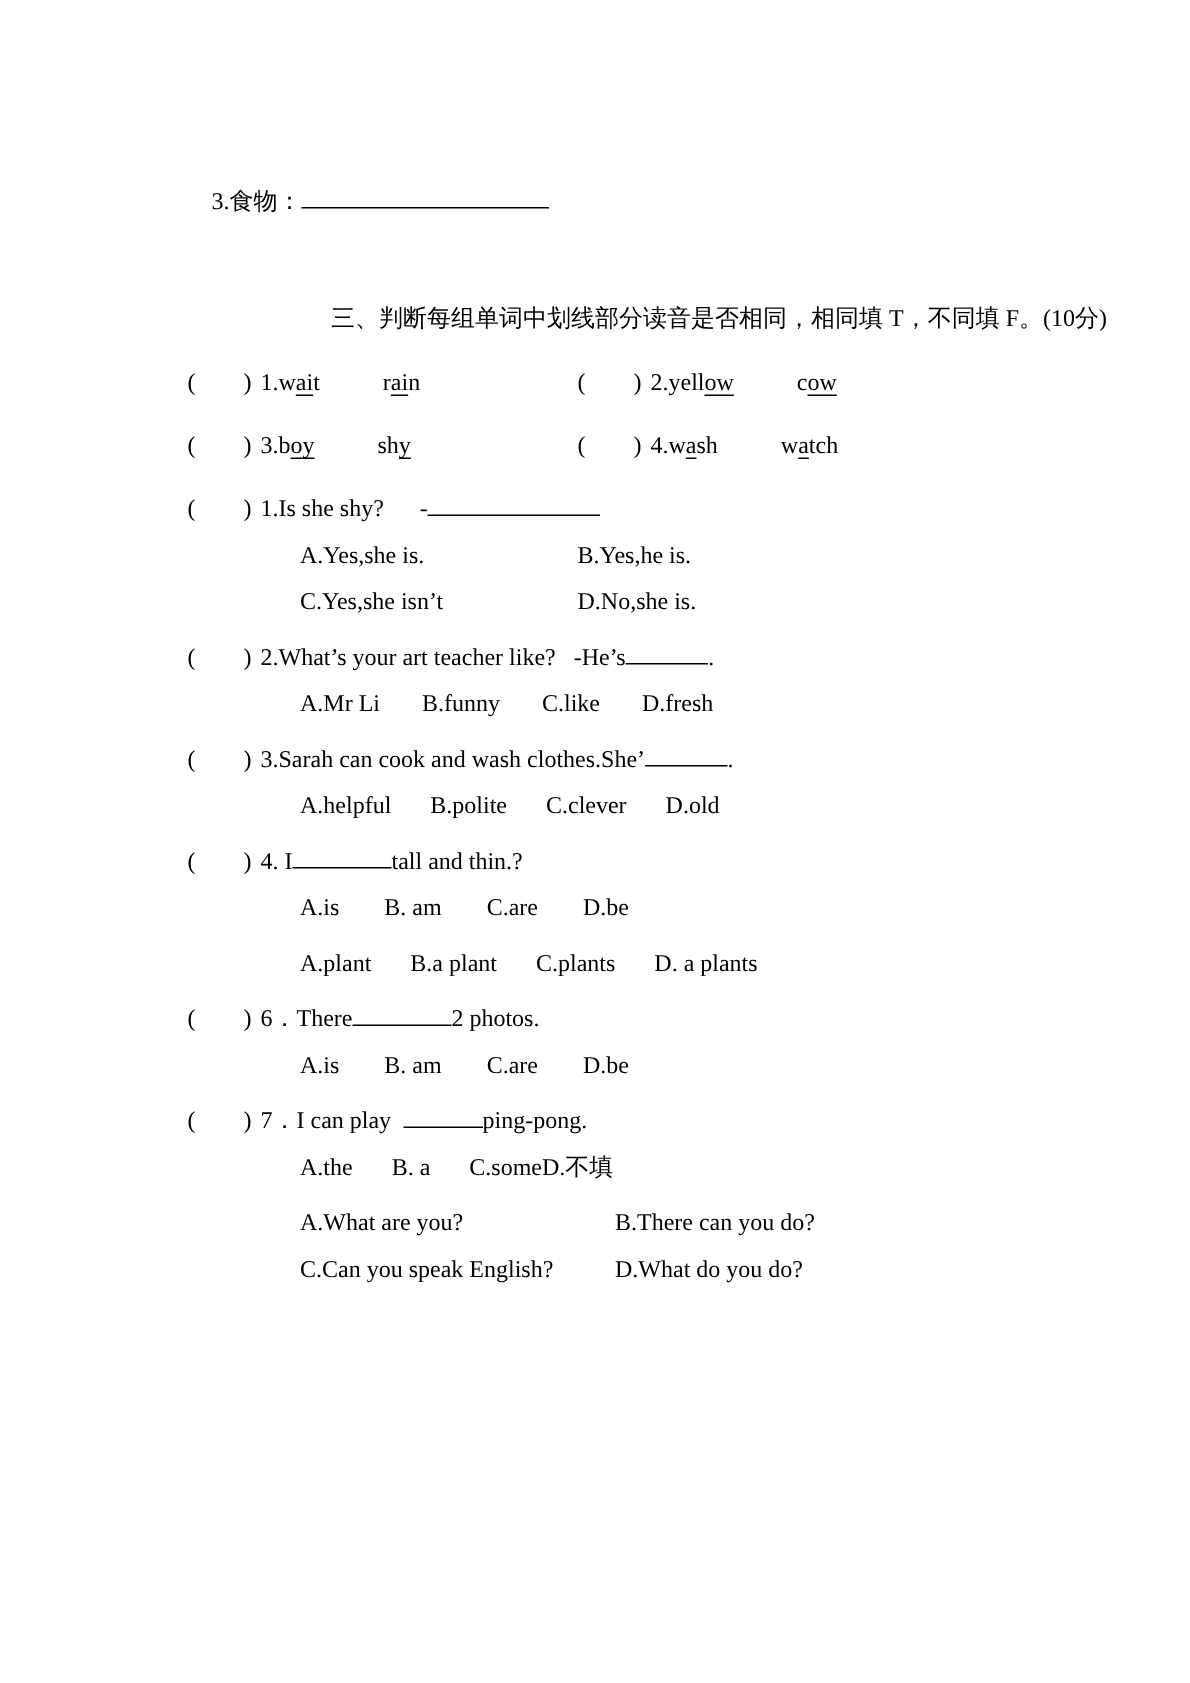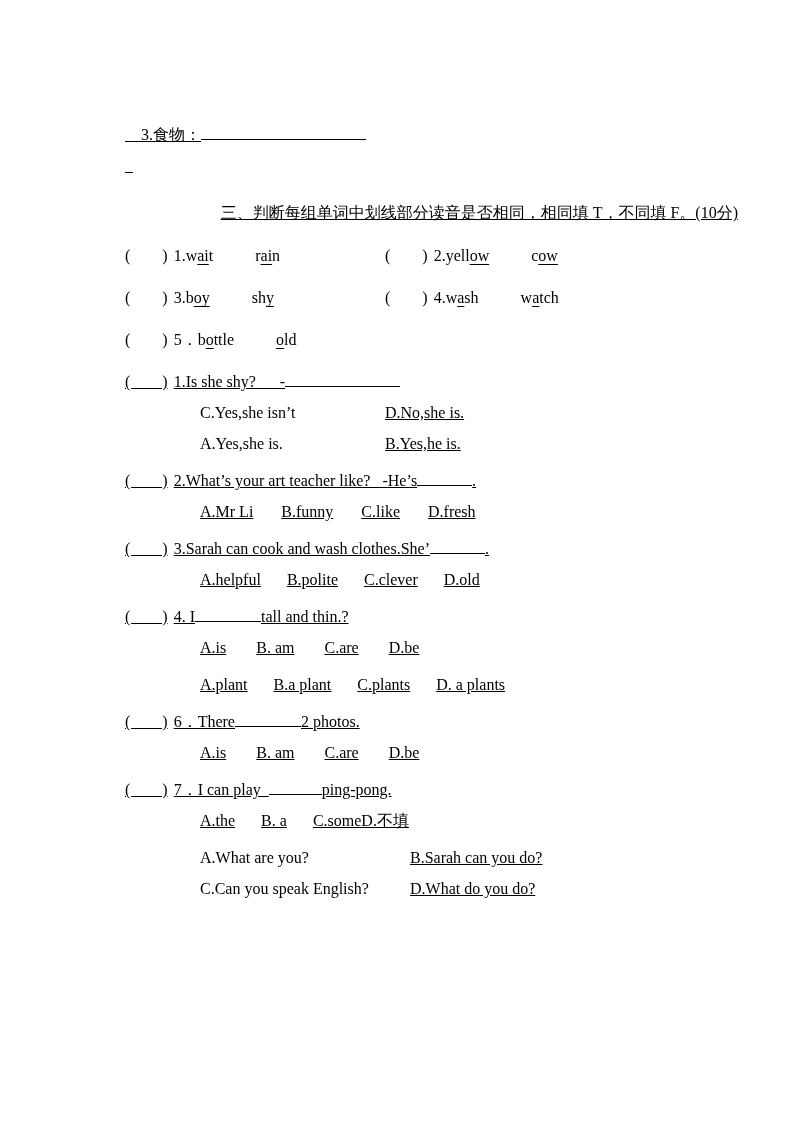--- a/index.html
+++ b/index.html
@@ -6,21 +6,21 @@
   html, body { background: #ffffff; }
   body {
     width: 793px;
     height: 1122px;
     font-family: "Liberation Serif", "DejaVu Serif", serif;
     font-size: 16px;
     color: #000000;
     padding: 88px 55px 0 125px;
     overflow: hidden;
   }
-  .line { line-height: 31px; white-space: pre; text-decoration: underline; }
+  .line { line-height: 31px; white-space: pre; }
   .fill-line { margin-bottom: 0; }
   .fill-line .blank { width: 165px; }
   .sec-heading { line-height: 31px; text-align: right; }
   .sec-heading.sec3 { margin-top: 16px; margin-bottom: 12px; }
   .sec-heading.sec4 { margin-top: 10px; margin-bottom: 6px; }
   .paren { margin-right: 6px; }
   .blank {
     display: inline-block;
     height: 14px;
     border-bottom: 1px solid #000;
@@ -43,29 +43,28 @@
 
   <div class="line fill-line">
     <span>3.食物：</span><span class="blank"></span>
   </div>
 
   <div class="line sec-heading sec3">三、判断每组单词中划线部分读音是否相同，相同填 T，不同填 F。(10分)</div>
 
   <div>
       <div class="line phonics-row"><span class="phonics-item first"><span class="paren">(        )</span><span class="qnum">1.</span><span class="word"><span>w</span><span class="ul">ai</span><span>t</span></span><span class="word word-gap"><span>r</span><span class="ul">ai</span><span>n</span></span></span><span class="phonics-item"><span class="paren">(        )</span><span class="qnum">2.</span><span class="word"><span>yell</span><span class="ul">ow</span></span><span class="word word-gap"><span>c</span><span class="ul">ow</span></span></span></div>
       <div class="line phonics-row"><span class="phonics-item first"><span class="paren">(        )</span><span class="qnum">3.</span><span class="word"><span>b</span><span class="ul">oy</span></span><span class="word word-gap"><span>sh</span><span class="ul">y</span></span></span><span class="phonics-item"><span class="paren">(        )</span><span class="qnum">4.</span><span class="word"><span>w</span><span class="ul">a</span><span>sh</span></span><span class="word word-gap"><span>w</span><span class="ul">a</span><span>tch</span></span></span></div>
-      <div class="line phonics-row"><span class="phonics-item"><span class="paren">(        )</span><span class="qnum">5．</span><span class="word"><span>b</span><span class="ul">o</span><span>ttle</span></span><span class="word word-gap"><span class="ul">o</span><span>ld</span></span></span></div>
     </div>
 
 
   <div>
       <div class="question">
         <div class="line stem-line"><span class="paren">(        )</span><span>1.Is she shy?      -</span><span class="blank" style="width: 115px;"></span></div>
+        <div class="line options-line"><span class="opt opt-col" style="width: 185px;">A.Yes,she is.</span><span class="opt">B.Yes,he is.</span></div>
         <div class="line options-line"><span class="opt opt-col" style="width: 185px;">C.Yes,she isn’t</span><span class="opt">D.No,she is.</span></div>
-        <div class="line options-line"><span class="opt opt-col" style="width: 185px;">A.Yes,she is.</span><span class="opt">B.Yes,he is.</span></div>
       </div>
       <div class="question">
         <div class="line stem-line"><span class="paren">(        )</span><span>2.What’s your art teacher like?   -He’s</span><span class="blank" style="width: 55px;"></span><span>.</span></div>
         <div class="line options-line"><span class="opt" style="margin-right: 28px;">A.Mr Li</span><span class="opt" style="margin-right: 28px;">B.funny</span><span class="opt" style="margin-right: 28px;">C.like</span><span class="opt">D.fresh</span></div>
       </div>
       <div class="question">
         <div class="line stem-line"><span class="paren">(        )</span><span>3.Sarah can cook and wash clothes.She’</span><span class="blank" style="width: 55px;"></span><span>.</span></div>
         <div class="line options-line"><span class="opt" style="margin-right: 26px;">A.helpful</span><span class="opt" style="margin-right: 26px;">B.polite</span><span class="opt" style="margin-right: 26px;">C.clever</span><span class="opt">D.old</span></div>
       </div>
       <div class="question">
@@ -77,18 +76,18 @@
       </div>
       <div class="question">
         <div class="line stem-line"><span class="paren">(        )</span><span>6．There</span><span class="blank" style="width: 66px;"></span><span>2 photos.</span></div>
         <div class="line options-line"><span class="opt" style="margin-right: 30px;">A.is</span><span class="opt" style="margin-right: 30px;">B. am</span><span class="opt" style="margin-right: 30px;">C.are</span><span class="opt">D.be</span></div>
       </div>
       <div class="question">
         <div class="line stem-line"><span class="paren">(        )</span><span>7．I can play  </span><span class="blank" style="width: 53px;"></span><span>ping-pong.</span></div>
         <div class="line options-line"><span class="opt" style="margin-right: 26px;">A.the</span><span class="opt" style="margin-right: 26px;">B. a</span><span class="opt" style="">C.some</span><span class="opt">D.不填</span></div>
       </div>
       <div class="question">
-        <div class="line options-line"><span class="opt opt-col" style="width: 210px;">A.What are you?</span><span class="opt">B.Sarah can you do?</span></div>
+        <div class="line options-line"><span class="opt opt-col" style="width: 210px;">A.What are you?</span><span class="opt">B.There can you do?</span></div>
         <div class="line options-line"><span class="opt opt-col" style="width: 210px;">C.Can you speak English?</span><span class="opt">D.What do you do?</span></div>
       </div>
     </div>
 
 </div>
 
 </body></html>

